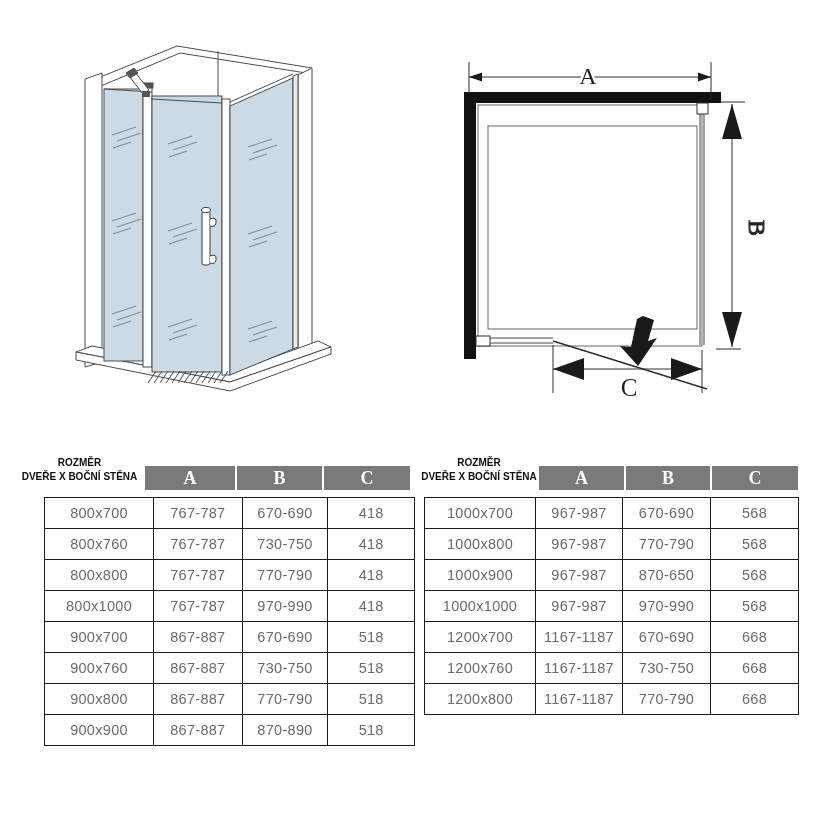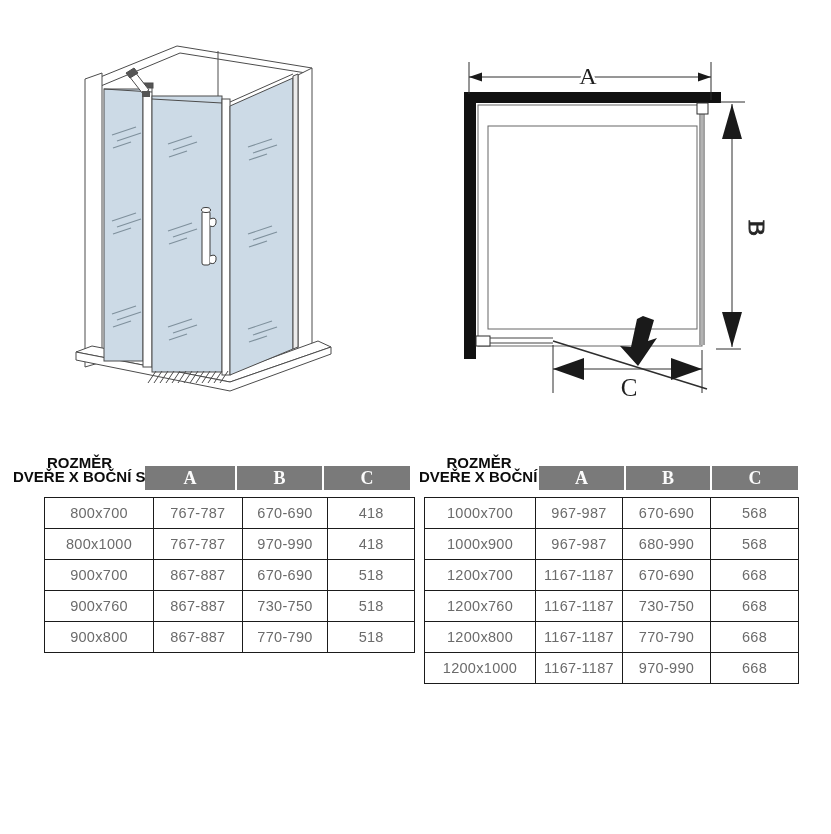--- a/index.html
+++ b/index.html
@@ -1,20 +1,20 @@
 <!DOCTYPE html>
 <html><head>
 <meta charset="utf-8">
 <style>
   html,body{margin:0;padding:0;background:#fff;}
   #canvas{position:relative;width:831px;height:834px;background:#fff;overflow:hidden;
           font-family:"Liberation Sans",sans-serif;}
   svg{display:block;}
   .spec-table{position:absolute;top:455px;width:405px;height:365px;}
-  .tbl-caption{position:absolute;top:1px;font-weight:bold;color:#0c0c0c;font-size:15px;
+  .tbl-caption{position:absolute;top:1px;font-weight:bold;color:#0c0c0c;font-size:10px;
                line-height:14px;text-align:center;white-space:nowrap;}
   .tbl-headband{position:absolute;top:11px;height:24px;background:#7a7a7a;display:flex;}
   .hcell{height:24px;line-height:24px;text-align:center;color:#fbfbfb;
          font-family:"Liberation Serif",serif;font-size:18px;font-weight:bold;box-sizing:border-box;}
   .hcell.sep{border-left:2px solid #ffffff;}
   table.tbl-body{position:absolute;top:42px;border-collapse:collapse;table-layout:fixed;}
   table.tbl-body td{border:1px solid #1b1b1b;height:30px;text-align:center;vertical-align:middle;
          color:#6b6b6b;font-size:14.5px;padding:0;letter-spacing:.3px;}
 </style>
 </head>
@@ -152,20 +152,32 @@
           <col style="width:88px">
         </colgroup>
       <tbody>
           <tr>
             <td>800x700</td>
             <td>767-787</td>
             <td>670-690</td>
             <td>418</td>
           </tr>
           <tr>
+            <td>800x760</td>
+            <td>767-787</td>
+            <td>730-750</td>
+            <td>418</td>
+          </tr>
+          <tr>
+            <td>800x800</td>
+            <td>767-787</td>
+            <td>770-790</td>
+            <td>418</td>
+          </tr>
+          <tr>
             <td>800x1000</td>
             <td>767-787</td>
             <td>970-990</td>
             <td>418</td>
           </tr>
           <tr>
             <td>900x700</td>
             <td>867-887</td>
             <td>670-690</td>
             <td>518</td>
@@ -173,20 +185,26 @@
           <tr>
             <td>900x760</td>
             <td>867-887</td>
             <td>730-750</td>
             <td>518</td>
           </tr>
           <tr>
             <td>900x800</td>
             <td>867-887</td>
             <td>770-790</td>
+            <td>518</td>
+          </tr>
+          <tr>
+            <td>900x900</td>
+            <td>867-887</td>
+            <td>870-890</td>
             <td>518</td>
           </tr>
         </tbody>
     </table>
   </div>
 
   <div class="spec-table" style="left:415px;">
     <div class="tbl-caption" style="left:4px;width:120px;">
       <div>ROZMĚR</div>
       <div>DVEŘE X BOČNÍ STĚNA</div>
@@ -204,46 +222,52 @@
           <col style="width:88px">
         </colgroup>
       <tbody>
           <tr>
             <td>1000x700</td>
             <td>967-987</td>
             <td>670-690</td>
             <td>568</td>
           </tr>
           <tr>
+            <td>1000x800</td>
+            <td>967-987</td>
+            <td>770-790</td>
+            <td>568</td>
+          </tr>
+          <tr>
             <td>1000x900</td>
             <td>967-987</td>
-            <td>680-990</td>
+            <td>870-650</td>
+            <td>568</td>
+          </tr>
+          <tr>
+            <td>1000x1000</td>
+            <td>967-987</td>
+            <td>970-990</td>
             <td>568</td>
           </tr>
           <tr>
             <td>1200x700</td>
             <td>1167-1187</td>
             <td>670-690</td>
             <td>668</td>
           </tr>
           <tr>
             <td>1200x760</td>
             <td>1167-1187</td>
             <td>730-750</td>
             <td>668</td>
           </tr>
           <tr>
             <td>1200x800</td>
             <td>1167-1187</td>
             <td>770-790</td>
             <td>668</td>
           </tr>
-          <tr>
-            <td>1200x1000</td>
-            <td>1167-1187</td>
-            <td>970-990</td>
-            <td>668</td>
-          </tr>
         </tbody>
     </table>
   </div>
 
 </div>
 
 </body></html>

